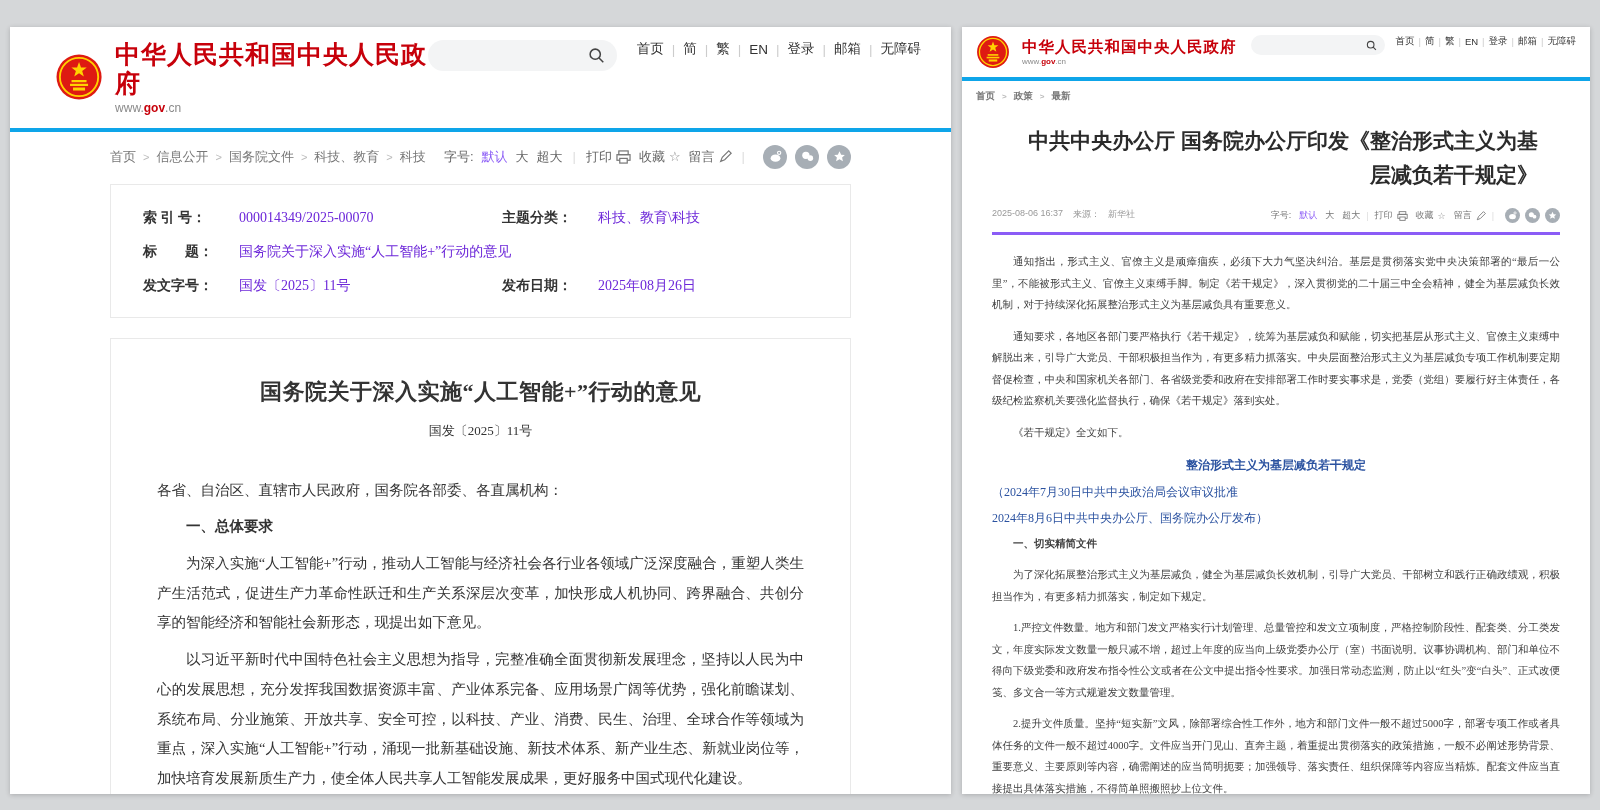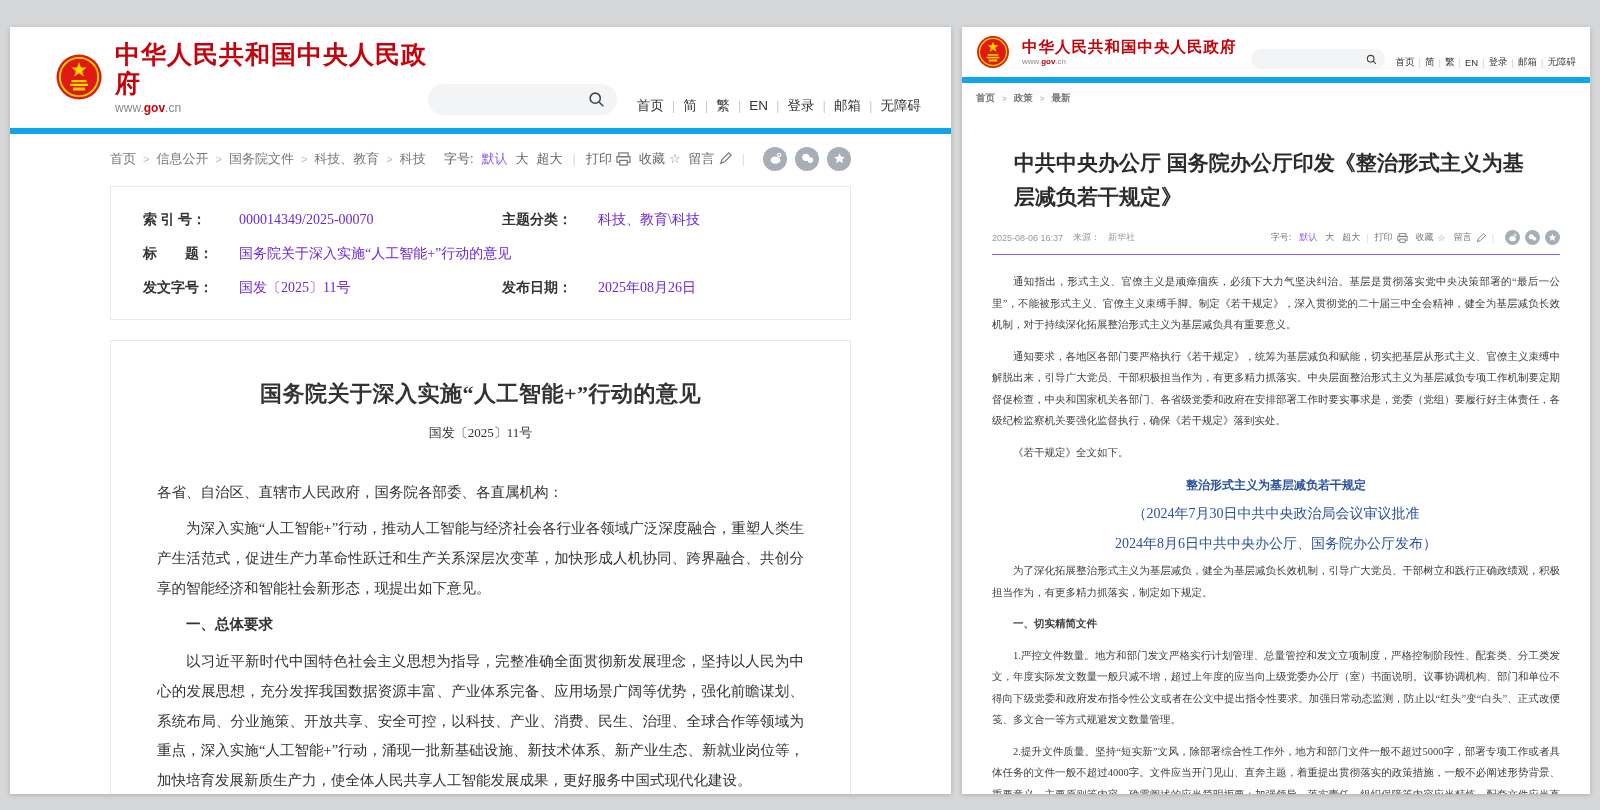--- a/index.html
+++ b/index.html
@@ -2,21 +2,21 @@
 <html><head>
 <meta charset="utf-8">
 <style>
   html,body{margin:0;padding:0}
   body{width:1600px;height:810px;background:#d5d7d9;font-family:"Liberation Sans",sans-serif;position:relative;overflow:hidden}
   .win{position:absolute;top:27px;height:767px;background:#fff;overflow:hidden;box-shadow:0 1px 5px rgba(0,0,0,.2)}
   .win-left{left:10px;width:941px}
   .win-right{left:962px;width:628px}
 
   
-  .hdr{display:flex;align-items:flex-end;border-bottom:6px solid #0ea5e9}
+  .hdr{display:flex;align-items:flex-start;border-bottom:4px solid #0ea5e9}
   .brand{display:flex;align-items:center}
   .brand-txt{margin-left:12px}
   .brand-title{color:#c7000a;font-weight:bold;letter-spacing:1px;line-height:1.15}
   .brand-url{color:#8a8a8a}
   .brand-url b{color:#c7000a}
   .search-box{background:#f3f4f5;border-radius:999px;display:flex;align-items:center;justify-content:flex-end}
   .topnav{display:flex;align-items:center;color:#333;white-space:nowrap}
   .topnav span.sep{color:#ccc;font-weight:normal}
 
   
@@ -61,29 +61,29 @@
 
   
   .docbox{margin:20px 100px 0;border:1px solid #e9e9e9;padding:38px 46px 20px;font-family:"Liberation Serif","DejaVu Serif",serif;color:#333;height:560px;overflow:hidden}
   .doc-title{text-align:center;font-size:22px;font-weight:bold;letter-spacing:.5px}
   .doc-num{text-align:center;font-size:13px;margin-top:15px;margin-bottom:36px}
   .para{font-size:14.5px;line-height:2.05;text-align:justify;text-indent:2em;margin:0 0 7px}
   .para.noindent{text-indent:0}
   .para.bold{font-weight:bold}
 
   
-  .title2{margin:32px auto 0;width:524px;text-align:left;font-size:21px;font-weight:bold;color:#2b2b2b;line-height:1.6}
-  .meta2{display:flex;align-items:center;margin:17px 30px 0;padding-bottom:9px;border-bottom:1px solid #8b5cf6;font-size:9px;color:#999}
+  .title2{margin:12px auto 0;width:524px;text-align:right;font-size:21px;font-weight:bold;color:#2b2b2b;line-height:1.6}
+  .meta2{display:flex;margin:17px 30px 0;padding-bottom:9px;border-bottom:3px solid #8b5cf6;font-size:9px;color:#999}
   .meta2 .tools{font-size:9px;color:#777}
   .meta2 .tools .tsep{margin:0 6px}
   .body2{margin:16px 30px 0;font-family:"Liberation Serif","DejaVu Serif",serif;color:#3f3f3f}
   .para2{font-size:10.5px;line-height:2.05;text-align:justify;text-indent:2em;margin:0 0 10px}
   .para2.bold{font-weight:bold}
   .para2.bluetitle{text-align:center;text-indent:0;color:#2b52a0;font-weight:bold;font-size:12px;margin:6px 0 3px}
-  .para2.bluesub{text-align:center;text-indent:0;color:#2b52a0;font-size:14px;line-height:1.9;margin:0 0 3px}
+  .para2.bluesub{text-indent:0;color:#2b52a0;font-size:12px;line-height:1.9;margin:0 0 3px}
 </style>
 </head>
 <body>
 
 <div class="win win-left">
   <div class="hdr">
     <div class="brand">
       <svg class="emblem" viewBox="0 0 64 64">
         <circle cx="32" cy="32" r="30" fill="#de1a12"></circle>
         <circle cx="32" cy="32" r="25.5" fill="none" stroke="#ffd200" stroke-width="2.5"></circle>
@@ -188,22 +188,22 @@
       <span class="mlabel">发布日期：</span>
       <span class="mval">2025年08月26日</span>
     </div>
   </div>
 
   <div class="docbox">
     <div class="doc-title">国务院关于深入实施“人工智能+”行动的意见</div>
     <div class="doc-num">国发〔2025〕11号</div>
     <div>
         <p class="para noindent">各省、自治区、直辖市人民政府，国务院各部委、各直属机构：</p>
+        <p class="para bold">一、总体要求</p>
         <p class="para">为深入实施“人工智能+”行动，推动人工智能与经济社会各行业各领域广泛深度融合，重塑人类生产生活范式，促进生产力革命性跃迁和生产关系深层次变革，加快形成人机协同、跨界融合、共创分享的智能经济和智能社会新形态，现提出如下意见。</p>
-        <p class="para bold">一、总体要求</p>
         <p class="para">以习近平新时代中国特色社会主义思想为指导，完整准确全面贯彻新发展理念，坚持以人民为中心的发展思想，充分发挥我国数据资源丰富、产业体系完备、应用场景广阔等优势，强化前瞻谋划、系统布局、分业施策、开放共享、安全可控，以科技、产业、消费、民生、治理、全球合作等领域为重点，深入实施“人工智能+”行动，涌现一批新基础设施、新技术体系、新产业生态、新就业岗位等，加快培育发展新质生产力，使全体人民共享人工智能发展成果，更好服务中国式现代化建设。</p>
       </div>
   </div>
 </div>
 
 <div class="win win-right">
   <div class="hdr">
     <div class="brand">
       <svg class="emblem" viewBox="0 0 64 64">
         <circle cx="32" cy="32" r="30" fill="#de1a12"></circle>
@@ -297,19 +297,19 @@
   </div>
 
   <div class="body2">
     <div>
         <p class="para2">通知指出，形式主义、官僚主义是顽瘴痼疾，必须下大力气坚决纠治。基层是贯彻落实党中央决策部署的“最后一公里”，不能被形式主义、官僚主义束缚手脚。制定《若干规定》，深入贯彻党的二十届三中全会精神，健全为基层减负长效机制，对于持续深化拓展整治形式主义为基层减负具有重要意义。</p>
         <p class="para2">通知要求，各地区各部门要严格执行《若干规定》，统筹为基层减负和赋能，切实把基层从形式主义、官僚主义束缚中解脱出来，引导广大党员、干部积极担当作为，有更多精力抓落实。中央层面整治形式主义为基层减负专项工作机制要定期督促检查，中央和国家机关各部门、各省级党委和政府在安排部署工作时要实事求是，党委（党组）要履行好主体责任，各级纪检监察机关要强化监督执行，确保《若干规定》落到实处。</p>
         <p class="para2">《若干规定》全文如下。</p>
         <p class="para2 bluetitle">整治形式主义为基层减负若干规定</p>
         <p class="para2 bluesub">（2024年7月30日中共中央政治局会议审议批准</p>
         <p class="para2 bluesub">2024年8月6日中共中央办公厅、国务院办公厅发布）</p>
+        <p class="para2 bold">一、切实精简文件</p>
         <p class="para2">为了深化拓展整治形式主义为基层减负，健全为基层减负长效机制，引导广大党员、干部树立和践行正确政绩观，积极担当作为，有更多精力抓落实，制定如下规定。</p>
-        <p class="para2 bold">一、切实精简文件</p>
         <p class="para2">1.严控文件数量。地方和部门发文严格实行计划管理、总量管控和发文立项制度，严格控制阶段性、配套类、分工类发文，年度实际发文数量一般只减不增，超过上年度的应当向上级党委办公厅（室）书面说明。议事协调机构、部门和单位不得向下级党委和政府发布指令性公文或者在公文中提出指令性要求。加强日常动态监测，防止以“红头”变“白头”、正式改便笺、多文合一等方式规避发文数量管理。</p>
         <p class="para2">2.提升文件质量。坚持“短实新”文风，除部署综合性工作外，地方和部门文件一般不超过5000字，部署专项工作或者具体任务的文件一般不超过4000字。文件应当开门见山、直奔主题，着重提出贯彻落实的政策措施，一般不必阐述形势背景、重要意义、主要原则等内容，确需阐述的应当简明扼要；加强领导、落实责任、组织保障等内容应当精炼。配套文件应当直接提出具体落实措施，不得简单照搬照抄上位文件。</p>
       </div>
   </div>
 </div>
 
 </body></html>

